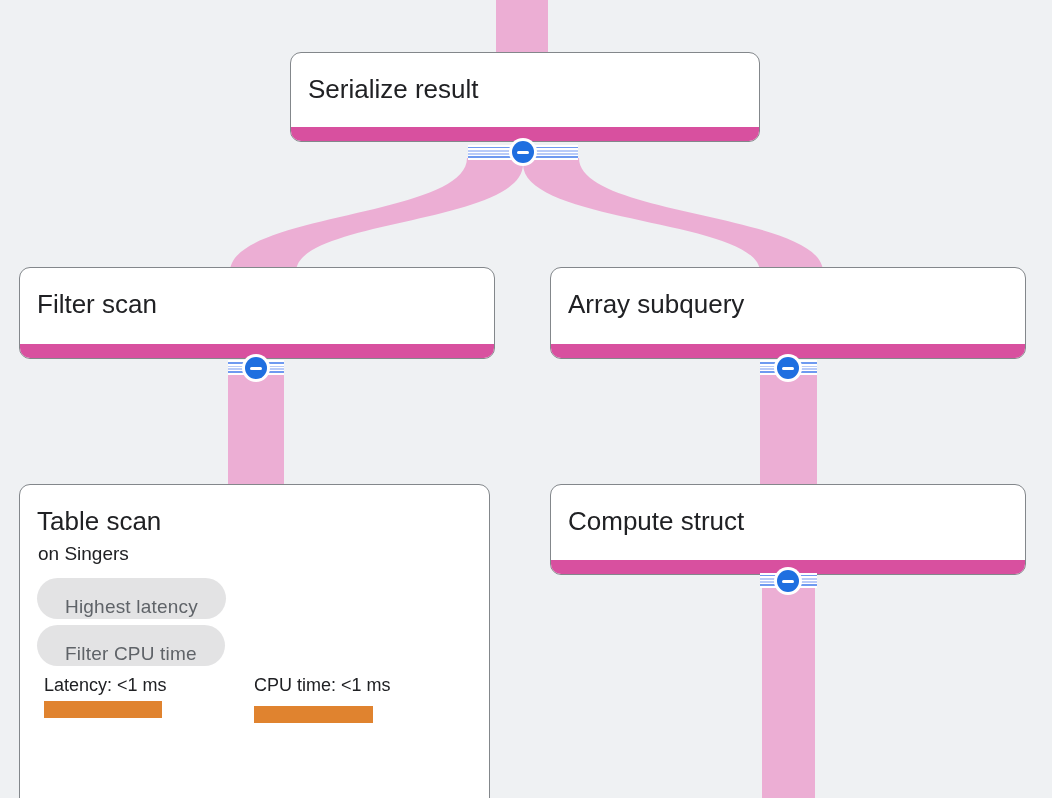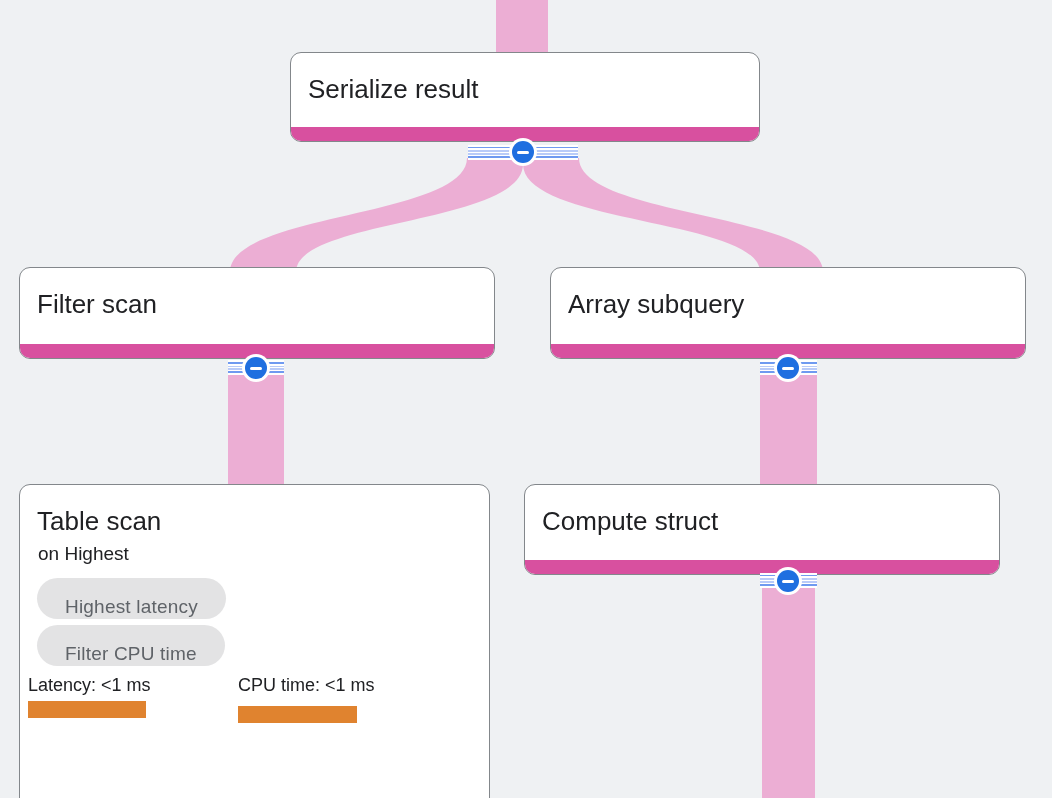--- a/index.html
+++ b/index.html
@@ -54,21 +54,21 @@
     background:var(--color-badge-bg);
     border-radius:21px;
     font-size:19px;letter-spacing:0.2px;
     color:var(--color-badge-text);
     white-space:nowrap;
     text-align:right;
   }
   .badge.second{margin-top:6px;}
   .metrics{
     display:flex;flex-direction:row;
-    margin:9px 0 0 8px;
+    margin:9px 0 0 24px;
   }
   .metric{width:210px;}
   .metric-label{
     font-size:18px;line-height:21px;color:var(--color-text);white-space:nowrap;
   }
   .metric-bar{
     height:17px;margin-top:5px;
     background:var(--color-metric-bar);
   }
   .metric.second .metric-bar{margin-top:10px;width:119px;}
@@ -123,37 +123,37 @@
     <div class="node-bar"></div>
   </div>
 
   <div class="node" style="left:19px;top:267px;width:476px;height:92px">
     <div class="node-title">Filter scan</div>
     <div class="node-bar"></div>
   </div>
 
   <div class="node" style="left:19px;top:484px;width:471px;height:372px">
     <div class="node-title">Table scan</div>
-    <div class="node-subtitle">on Highest</div>
+    <div class="node-subtitle">on Singers</div>
     <span class="badge">Highest latency</span>
     <span class="badge second">Filter CPU time</span>
     <div class="metrics">
       <div class="metric first">
         <div class="metric-label">Latency: &lt;1 ms</div>
         <div class="metric-bar"></div>
       </div>
       <div class="metric second">
         <div class="metric-label">CPU time: &lt;1 ms</div>
         <div class="metric-bar"></div>
       </div>
     </div>
     <div class="node-bar"></div>
   </div>
 
-  <div class="node" style="left:524px;top:484px;width:476px;height:91px">
+  <div class="node" style="left:550px;top:484px;width:476px;height:91px">
     <div class="node-title">Compute struct</div>
     <div class="node-bar"></div>
   </div>
 
   <div class="rail" style="left:468px;top:145px;width:110px"></div>
   <button class="collapse-btn" style="left:512px;top:141px">
     <span class="minus"></span>
   </button>
 
   <div class="rail" style="left:228px;top:360px;width:56px"></div>

